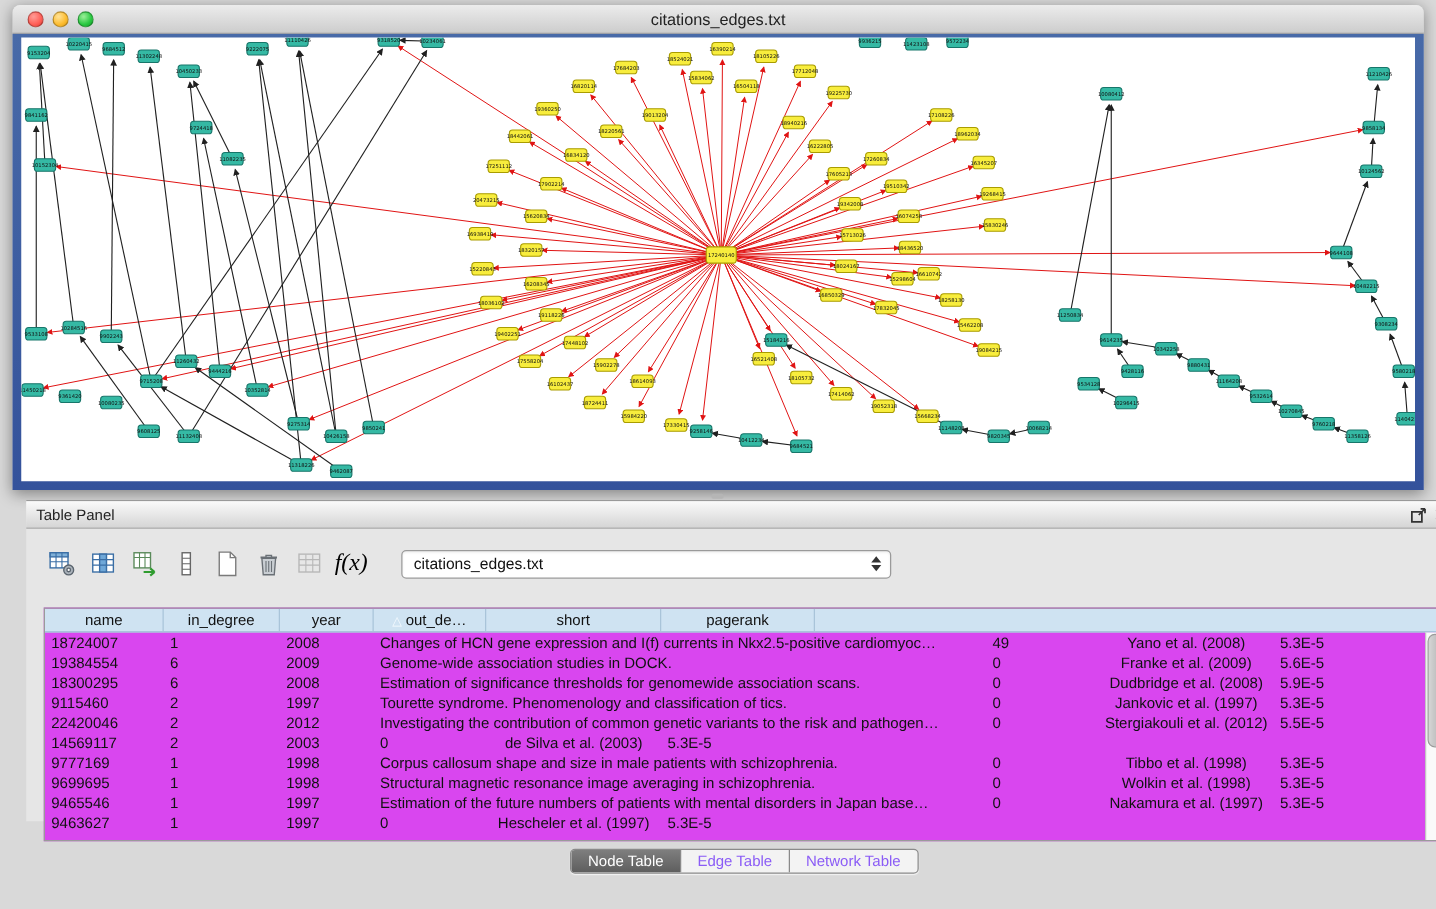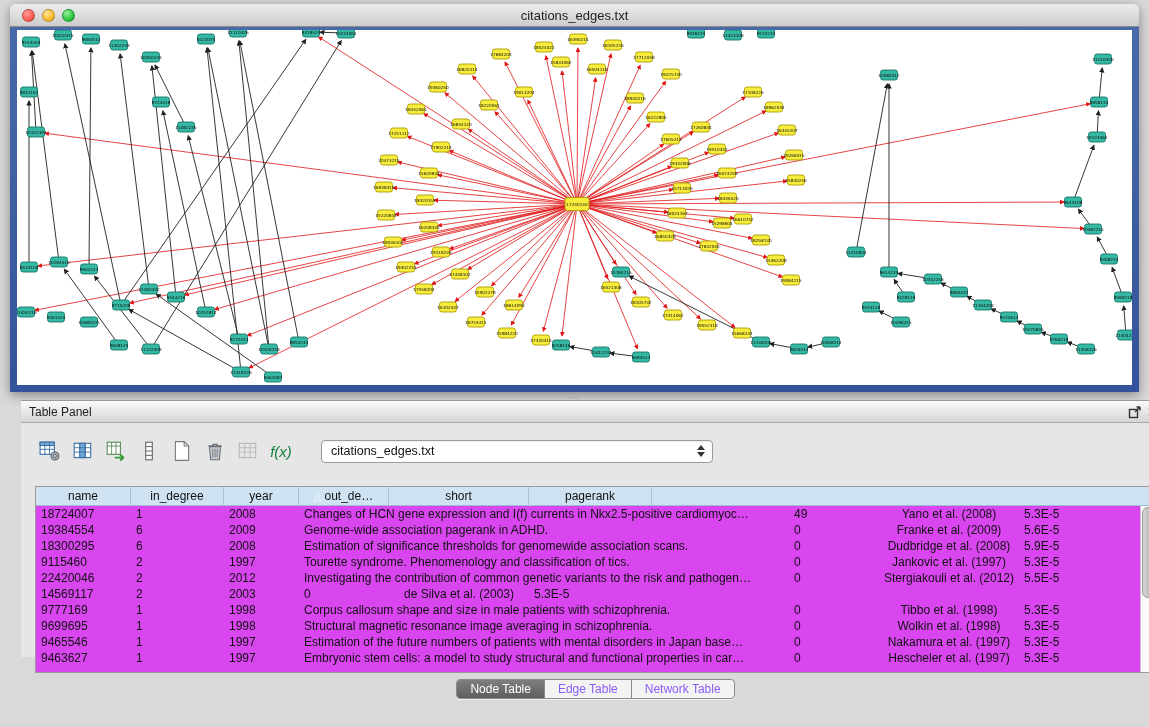--- a/index.html
+++ b/index.html
@@ -35,21 +35,21 @@
     background:#e6e6e6; border-top:1px solid #999;margin-left:21px; }
   .panel-header { height:22px; background:linear-gradient(#fafafa,#d5d5d5); border-bottom:1px solid #a8a8a8;
     display:flex; align-items:center; padding:0 8px; }
   .panel-title { font-size:12px; color:#222; }
   .panel-header .spacer { flex:1; }
   .ph-btn { width:18px; height:16px; display:flex; align-items:center; justify-content:center; cursor:default; }
   .close-x { font-size:14px; font-weight:bold; color:#1a1a1a; line-height:14px; }
 
   .toolbar { position:absolute; left:16px; top:32px; height:36px; display:flex; align-items:center; gap:7px; }
   .tool-btn { width:26px; height:26px; display:flex; align-items:center; justify-content:center; border-radius:3px; }
-  .fx-label { font-family:Liberation Sans, sans-serif; font-style:italic; font-size:15px; color:#15803d; }
+  .fx-label { font-family:Liberation Serif, serif; font-style:italic; font-size:19px; color:#000000; }
   .combo { margin-left:20px; width:392px; height:23px; background:#fff; border:1px solid #9a9a9a;
     border-radius:4px; position:relative; display:flex; align-items:center; padding-left:9px;
     font-size:12.5px; color:#111; box-shadow:inset 0 1px 2px rgba(0,0,0,.08); }
   .combo-arrows { position:absolute; right:7px; top:4px; display:flex; flex-direction:column; gap:2px; }
   .combo-arrows .up { width:0; height:0; border-left:4px solid transparent; border-right:4px solid transparent; border-bottom:5px solid #333; }
   .combo-arrows .down { width:0; height:0; border-left:4px solid transparent; border-right:4px solid transparent; border-top:5px solid #333; }
 
   .table-wrap { position:absolute; left:14px; top:85px; width:1121px; height:187px;
     background:#d946ef; border:1px solid #9a9a9a; overflow:hidden; }
   .thead { display:flex; height:19px; line-height:18px; font-size:12px; color:#111;
@@ -813,21 +813,21 @@
           <div class="td c2">2008</div>
           <div class="td c3">Changes of HCN gene expression and I(f) currents in Nkx2.5-positive cardiomyoc…</div>
           <div class="td c4">49</div>
           <div class="td c5">Yano et al. (2008)</div>
           <div class="td c6">5.3E-5</div>
         </div>
         <div class="tr">
           <div class="td c0">19384554</div>
           <div class="td c1">6</div>
           <div class="td c2">2009</div>
-          <div class="td c3">Genome-wide association pagerank in ADHD.</div>
+          <div class="td c3">Genome-wide association studies in DOCK.</div>
           <div class="td c4">0</div>
           <div class="td c5">Franke et al. (2009)</div>
           <div class="td c6">5.6E-5</div>
         </div>
         <div class="tr">
           <div class="td c0">18300295</div>
           <div class="td c1">6</div>
           <div class="td c2">2008</div>
           <div class="td c3">Estimation of significance thresholds for genomewide association scans.</div>
           <div class="td c4">0</div>
@@ -884,21 +884,20 @@
           <div class="td c2">1997</div>
           <div class="td c3">Estimation of the future numbers of patients with mental disorders in Japan base…</div>
           <div class="td c4">0</div>
           <div class="td c5">Nakamura et al. (1997)</div>
           <div class="td c6">5.3E-5</div>
         </div>
         <div class="tr">
           <div class="td c0">9463627</div>
           <div class="td c1">1</div>
           <div class="td c2">1997</div>
-          <div class="td c3">Embryonic stem cells: a model to study structural and functional properties in car…</div>
           <div class="td c4">0</div>
           <div class="td c5">Hescheler et al. (1997)</div>
           <div class="td c6">5.3E-5</div>
         </div>
       </div>
     <div class="vscroll">
       <div class="vthumb"></div>
     </div>
   </div>
 

